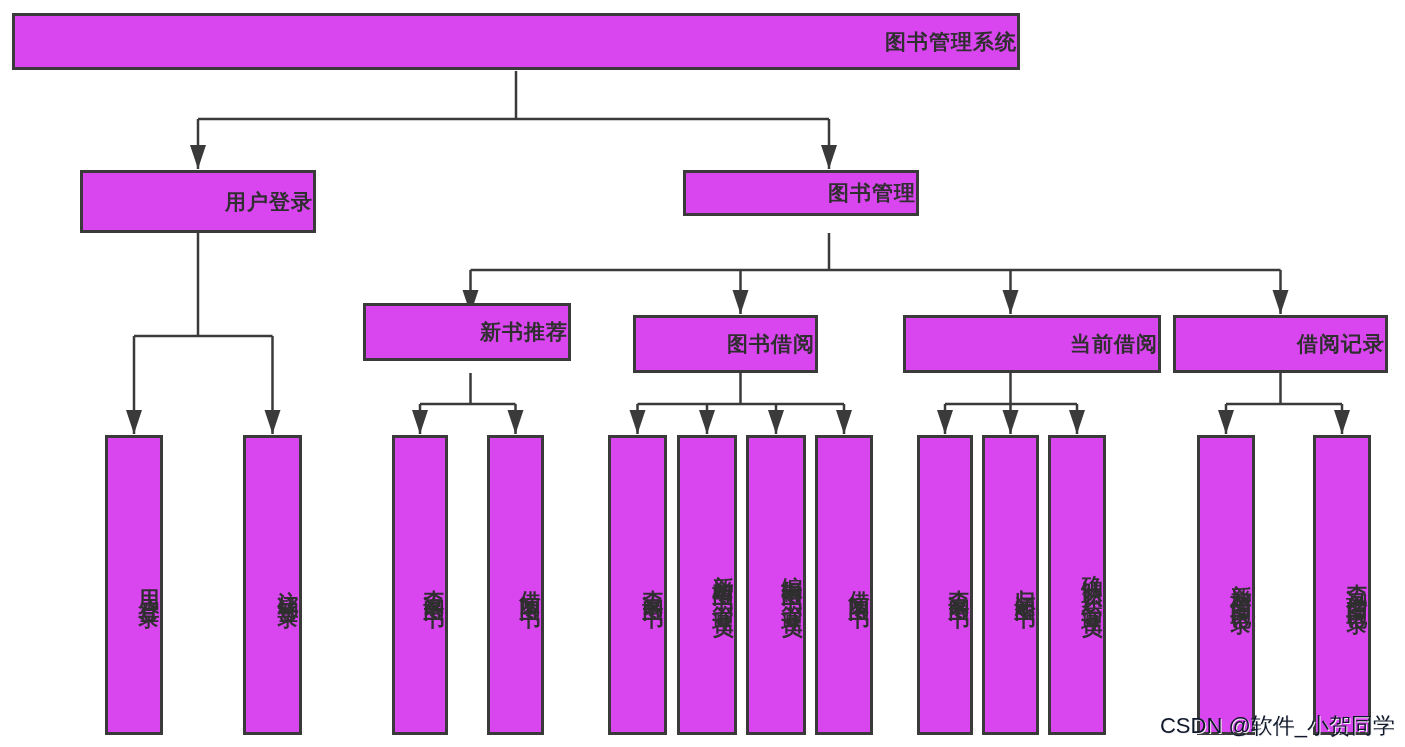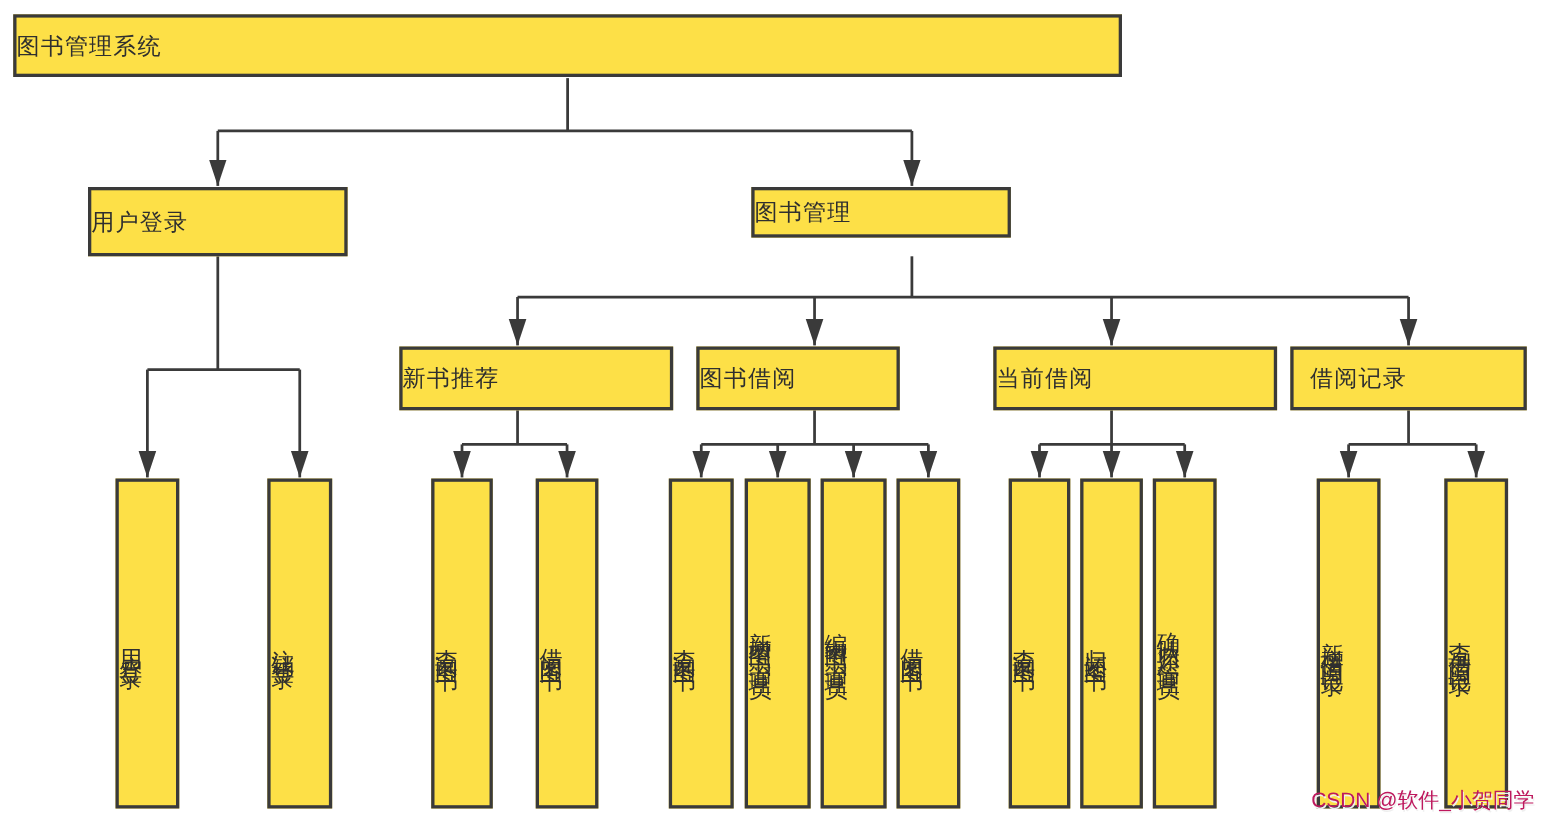--- a/index.html
+++ b/index.html
@@ -11,68 +11,69 @@
     overflow: hidden;
     font-family: "Liberation Sans", "DejaVu Sans", sans-serif;
   }
   svg.connectors {
     position: absolute;
     left: 0; top: 0;
     width: 1405px; height: 747px;
   }
   .node {
     position: absolute;
-    background: #fde047;
+    background: #d946ef;
     border: 3px solid #3a3a3a;
     box-sizing: border-box;
     display: flex;
     align-items: center;
-    justify-content: flex-start;
+    justify-content: flex-end;
     color: #2f2f2f;
+    font-weight: bold;
   }
   .hnode span {
     font-size: 21px;
     letter-spacing: 1px;
     white-space: nowrap;
   }
   .leaf { top: 435px; height: 300px; }
   .leaf span {
     writing-mode: vertical-rl;
     text-orientation: mixed;
     font-size: 21px;
     letter-spacing: 6px;
     line-height: 1;
   }
   
   #n-root        { left: 12px;   top: 13px;  width: 1008px; height: 57px; }
   #n-user-login  { left: 80px;   top: 170px; width: 236px;  height: 63px; }
   #n-book-mgmt   { left: 683px;  top: 170px; width: 236px;  height: 46px; }
-  #n-new-rec     { left: 363px;  top: 315px; width: 249px;  height: 58px; }
+  #n-new-rec     { left: 363px;  top: 303px; width: 208px;  height: 58px; }
   #n-book-borrow { left: 633px;  top: 315px; width: 185px;  height: 58px; }
   #n-cur-borrow  { left: 903px;  top: 315px; width: 258px;  height: 58px; }
   #n-records     { left: 1173px; top: 315px; width: 215px;  height: 58px; padding-left: 15px; }
   #n-l-user-login { left: 105px;  width: 58px; }
   #n-l-logout     { left: 243px;  width: 59px; }
   #n-l-nr-query   { left: 392px;  width: 56px; }
   #n-l-nr-borrow  { left: 487px;  width: 57px; }
   #n-l-bb-query   { left: 608px;  width: 59px; }
   #n-l-bb-add     { left: 677px;  width: 60px; }
   #n-l-bb-edit    { left: 746px;  width: 60px; }
   #n-l-bb-borrow  { left: 815px;  width: 58px; }
   #n-l-cb-query   { left: 917px;  width: 56px; }
   #n-l-cb-return  { left: 982px;  width: 57px; }
   #n-l-cb-confirm { left: 1048px; width: 58px; }
   #n-l-r-add      { left: 1197px; width: 58px; }
   #n-l-r-query    { left: 1313px; width: 58px; }
   .watermark {
     position: absolute;
     right: 10px;
     bottom: 6px;
-    font-size: 19px;
-    color: #be185d;
+    font-size: 22px;
+    color: #0f172a;
     text-shadow: 1px 1px 0 #efefef;
     white-space: nowrap;
   }
 </style>
 </head>
 <body>
 
 <div class="canvas">
 
   <svg class="connectors" viewBox="0 0 1405 747" xmlns="http://www.w3.org/2000/svg">

